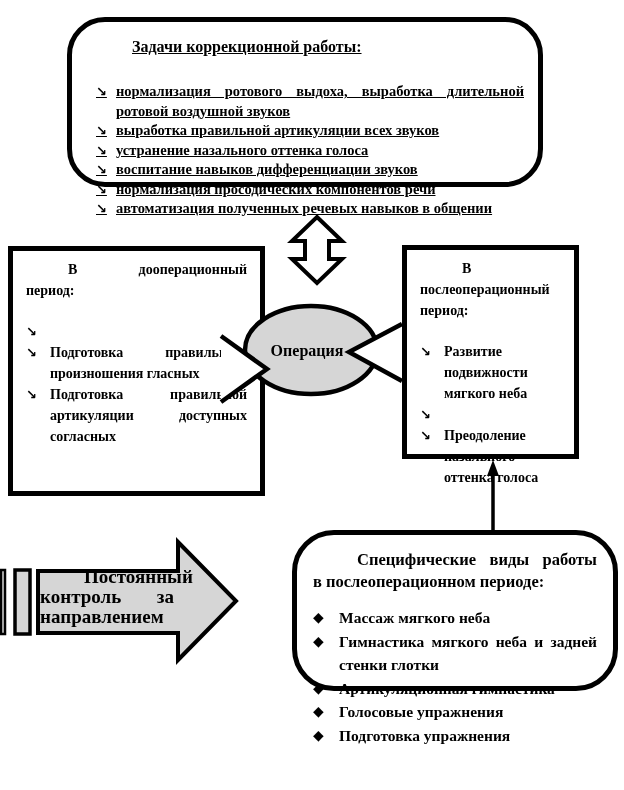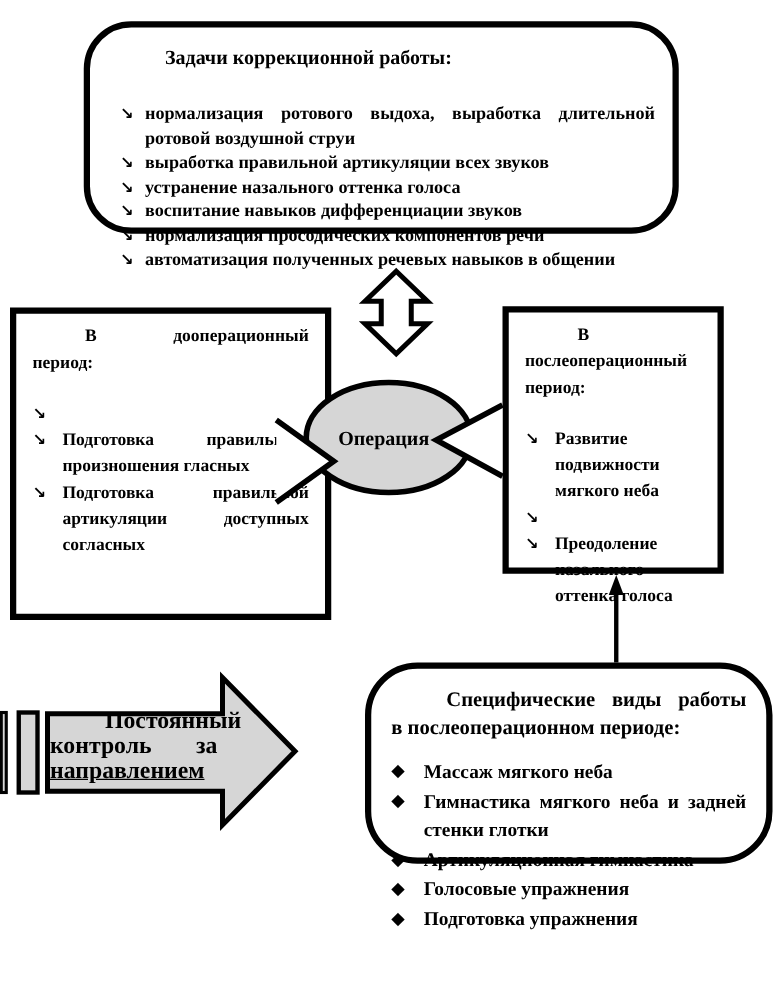--- a/index.html
+++ b/index.html
@@ -4,21 +4,21 @@
 <style>
   html,body{margin:0;padding:0;background:#fff;}
   .canvas{
     position:relative;width:624px;height:790px;background:#fff;
     font-family:"Liberation Serif", serif;font-weight:bold;color:#000;
     overflow:hidden;
   }
   .box{position:absolute;background:#fff;border:5px solid #000;box-sizing:border-box;}
 
   
-  .box-top{left:67px;top:17px;width:476px;height:170px;border-radius:38px;padding:16px 14px 0 24px;}
+  .box-top{left:67px;top:17px;width:476px;height:170px;border-radius:38px;padding:16px 14px 0 24px;text-decoration:underline;}
   .box-top .title{margin:0;font-size:16px;text-indent:36px;}
   .box-top ul{margin:26px 0 0 0;}
 
   
   ul.blist{list-style:none;padding:0;}
   ul.blist li{display:flex;align-items:flex-start;}
   .marker{flex:0 0 20px;font-family:"DejaVu Sans", sans-serif;font-size:13px;line-height:inherit;}
   .li-text{flex:1;text-align:justify;}
 
   .box-top li{font-size:14.5px;line-height:19.5px;}
@@ -45,33 +45,33 @@
   .shapes{position:absolute;left:0;top:0;pointer-events:none;}
   .shapes text{font-family:"Liberation Serif", serif;font-weight:bold;font-size:16px;}
 
   
   .control-text{
     position:absolute;left:40px;top:567px;width:134px;
     font-size:19px;line-height:20px;
   }
   .control-text .l1{display:block;text-indent:44px;}
   .control-text .l2{display:block;text-align:justify;text-align-last:justify;}
-  .control-text .l3{display:block;text-decoration:underline;}
+  .control-text .l3{display:block;}
 </style>
 </head>
 <body>
 
 <div class="canvas">
 
   <div class="box box-top">
     <p class="title">Задачи коррекционной работы:</p>
     <ul class="blist">
       <li>
         <span class="marker">↘</span>
-        <span class="li-text">нормализация  ротового выдоха, выработка длительной ротовой воздушной струи</span>
+        <span class="li-text">нормализация  ротового выдоха, выработка длительной ротовой воздушной звуков</span>
       </li>
       <li>
         <span class="marker">↘</span>
         <span class="li-text">выработка правильной артикуляции всех звуков</span>
       </li>
       <li>
         <span class="marker">↘</span>
         <span class="li-text">устранение назального оттенка голоса</span>
       </li>
       <li>

